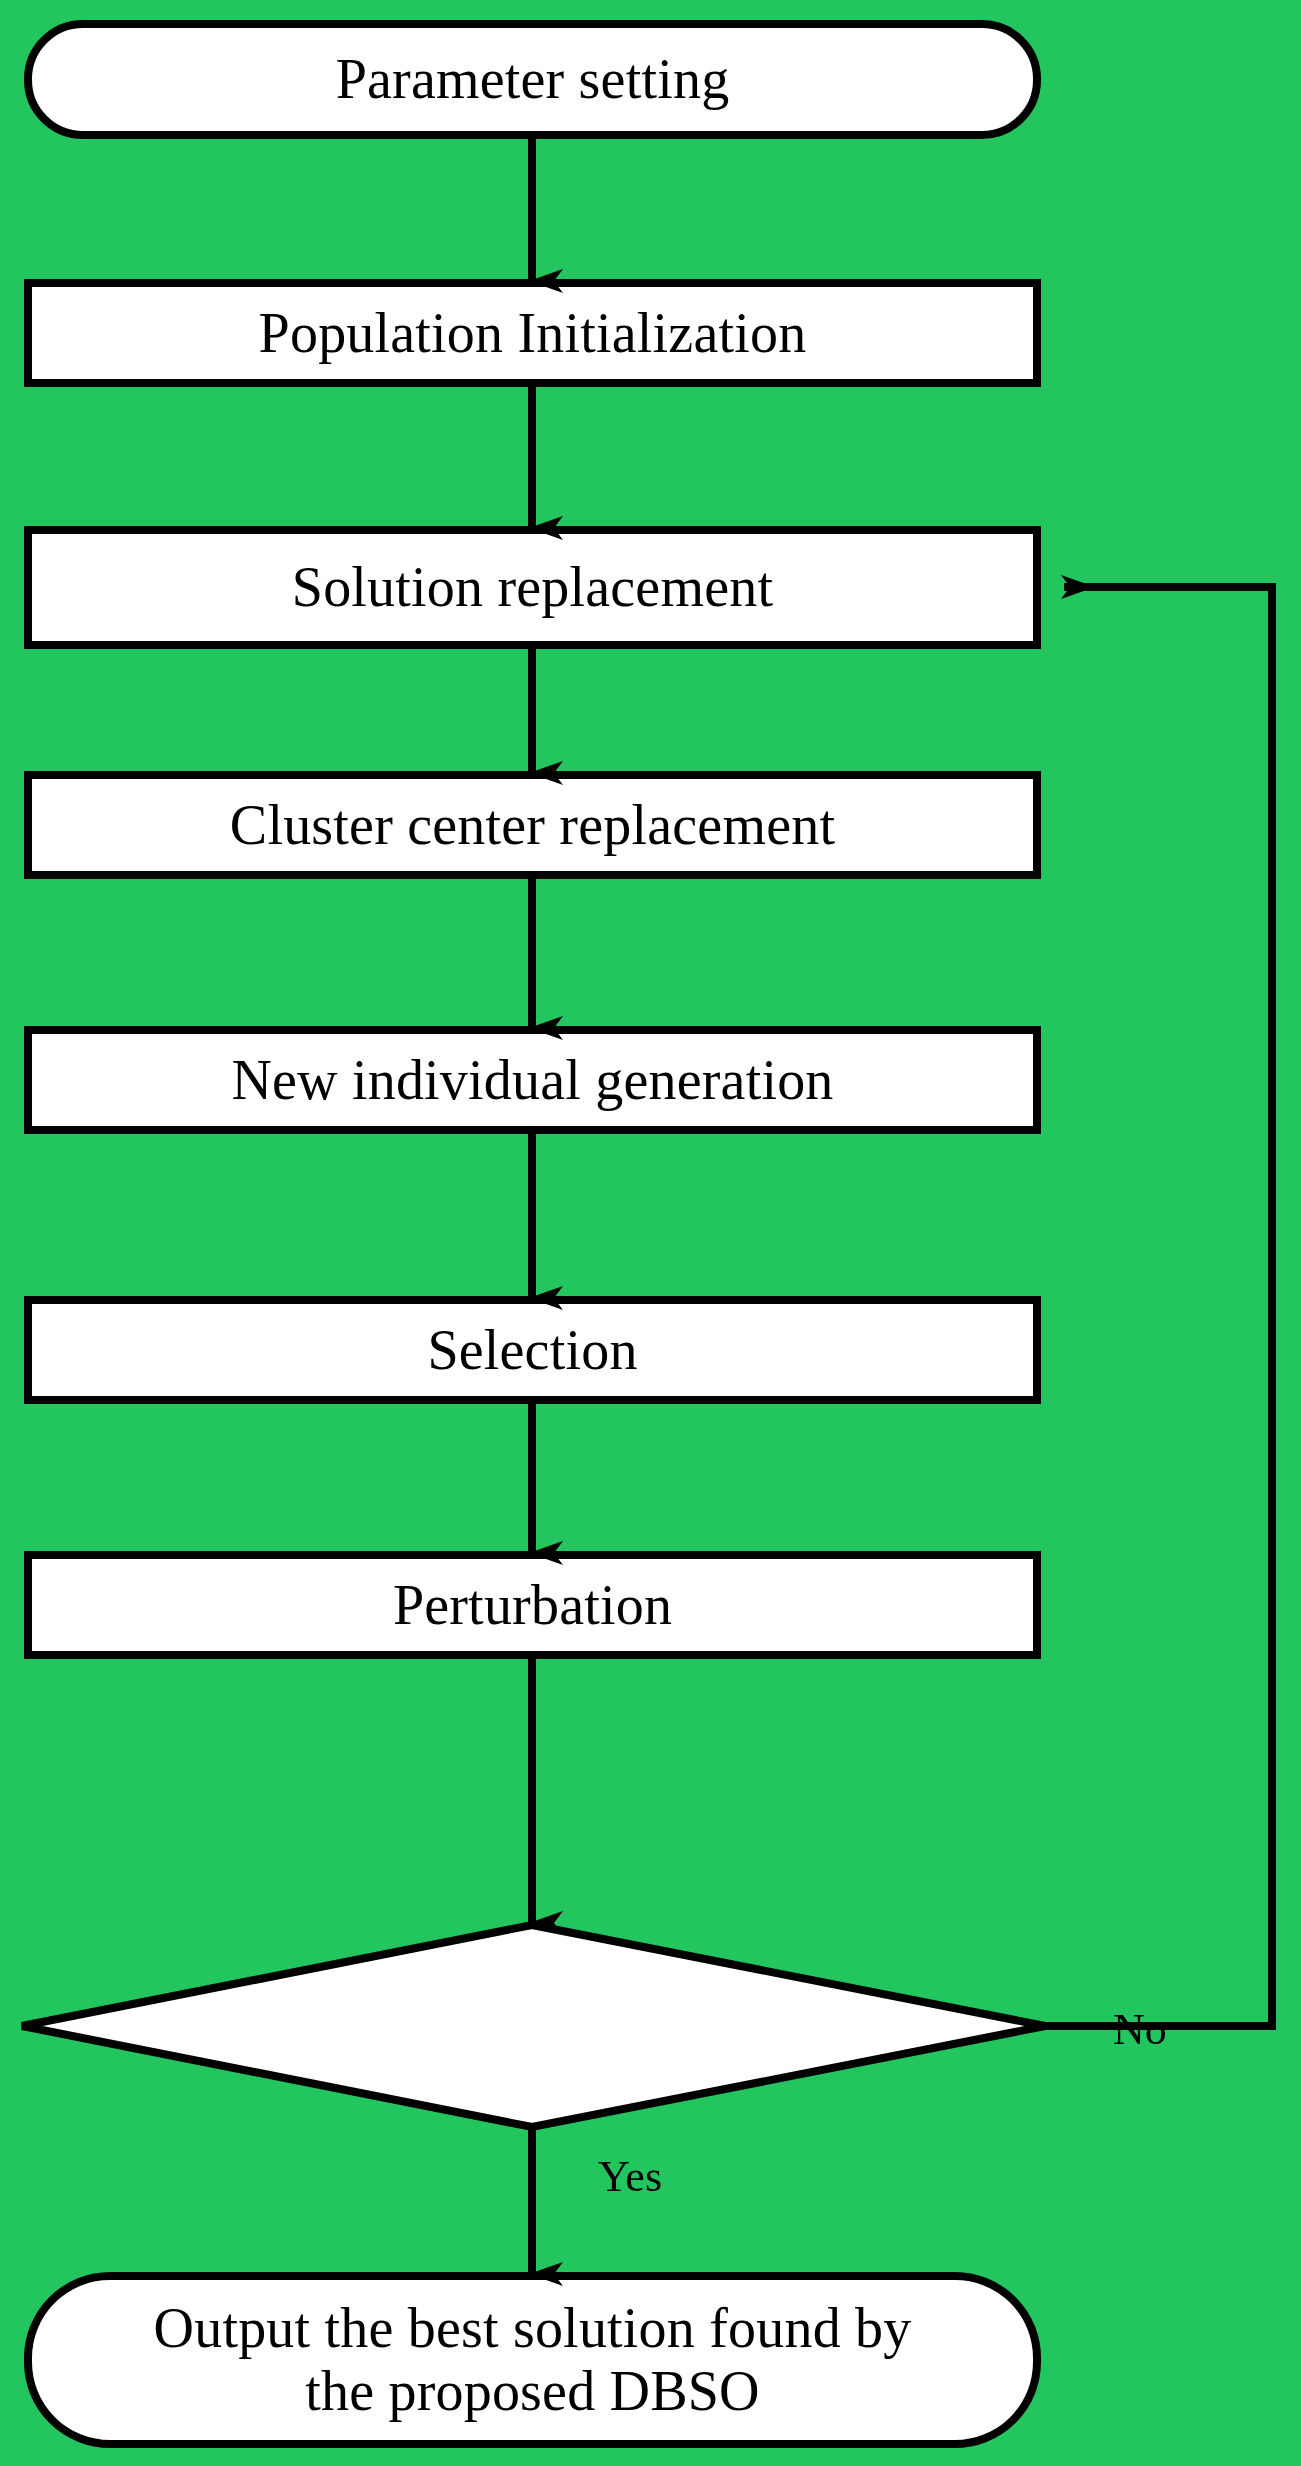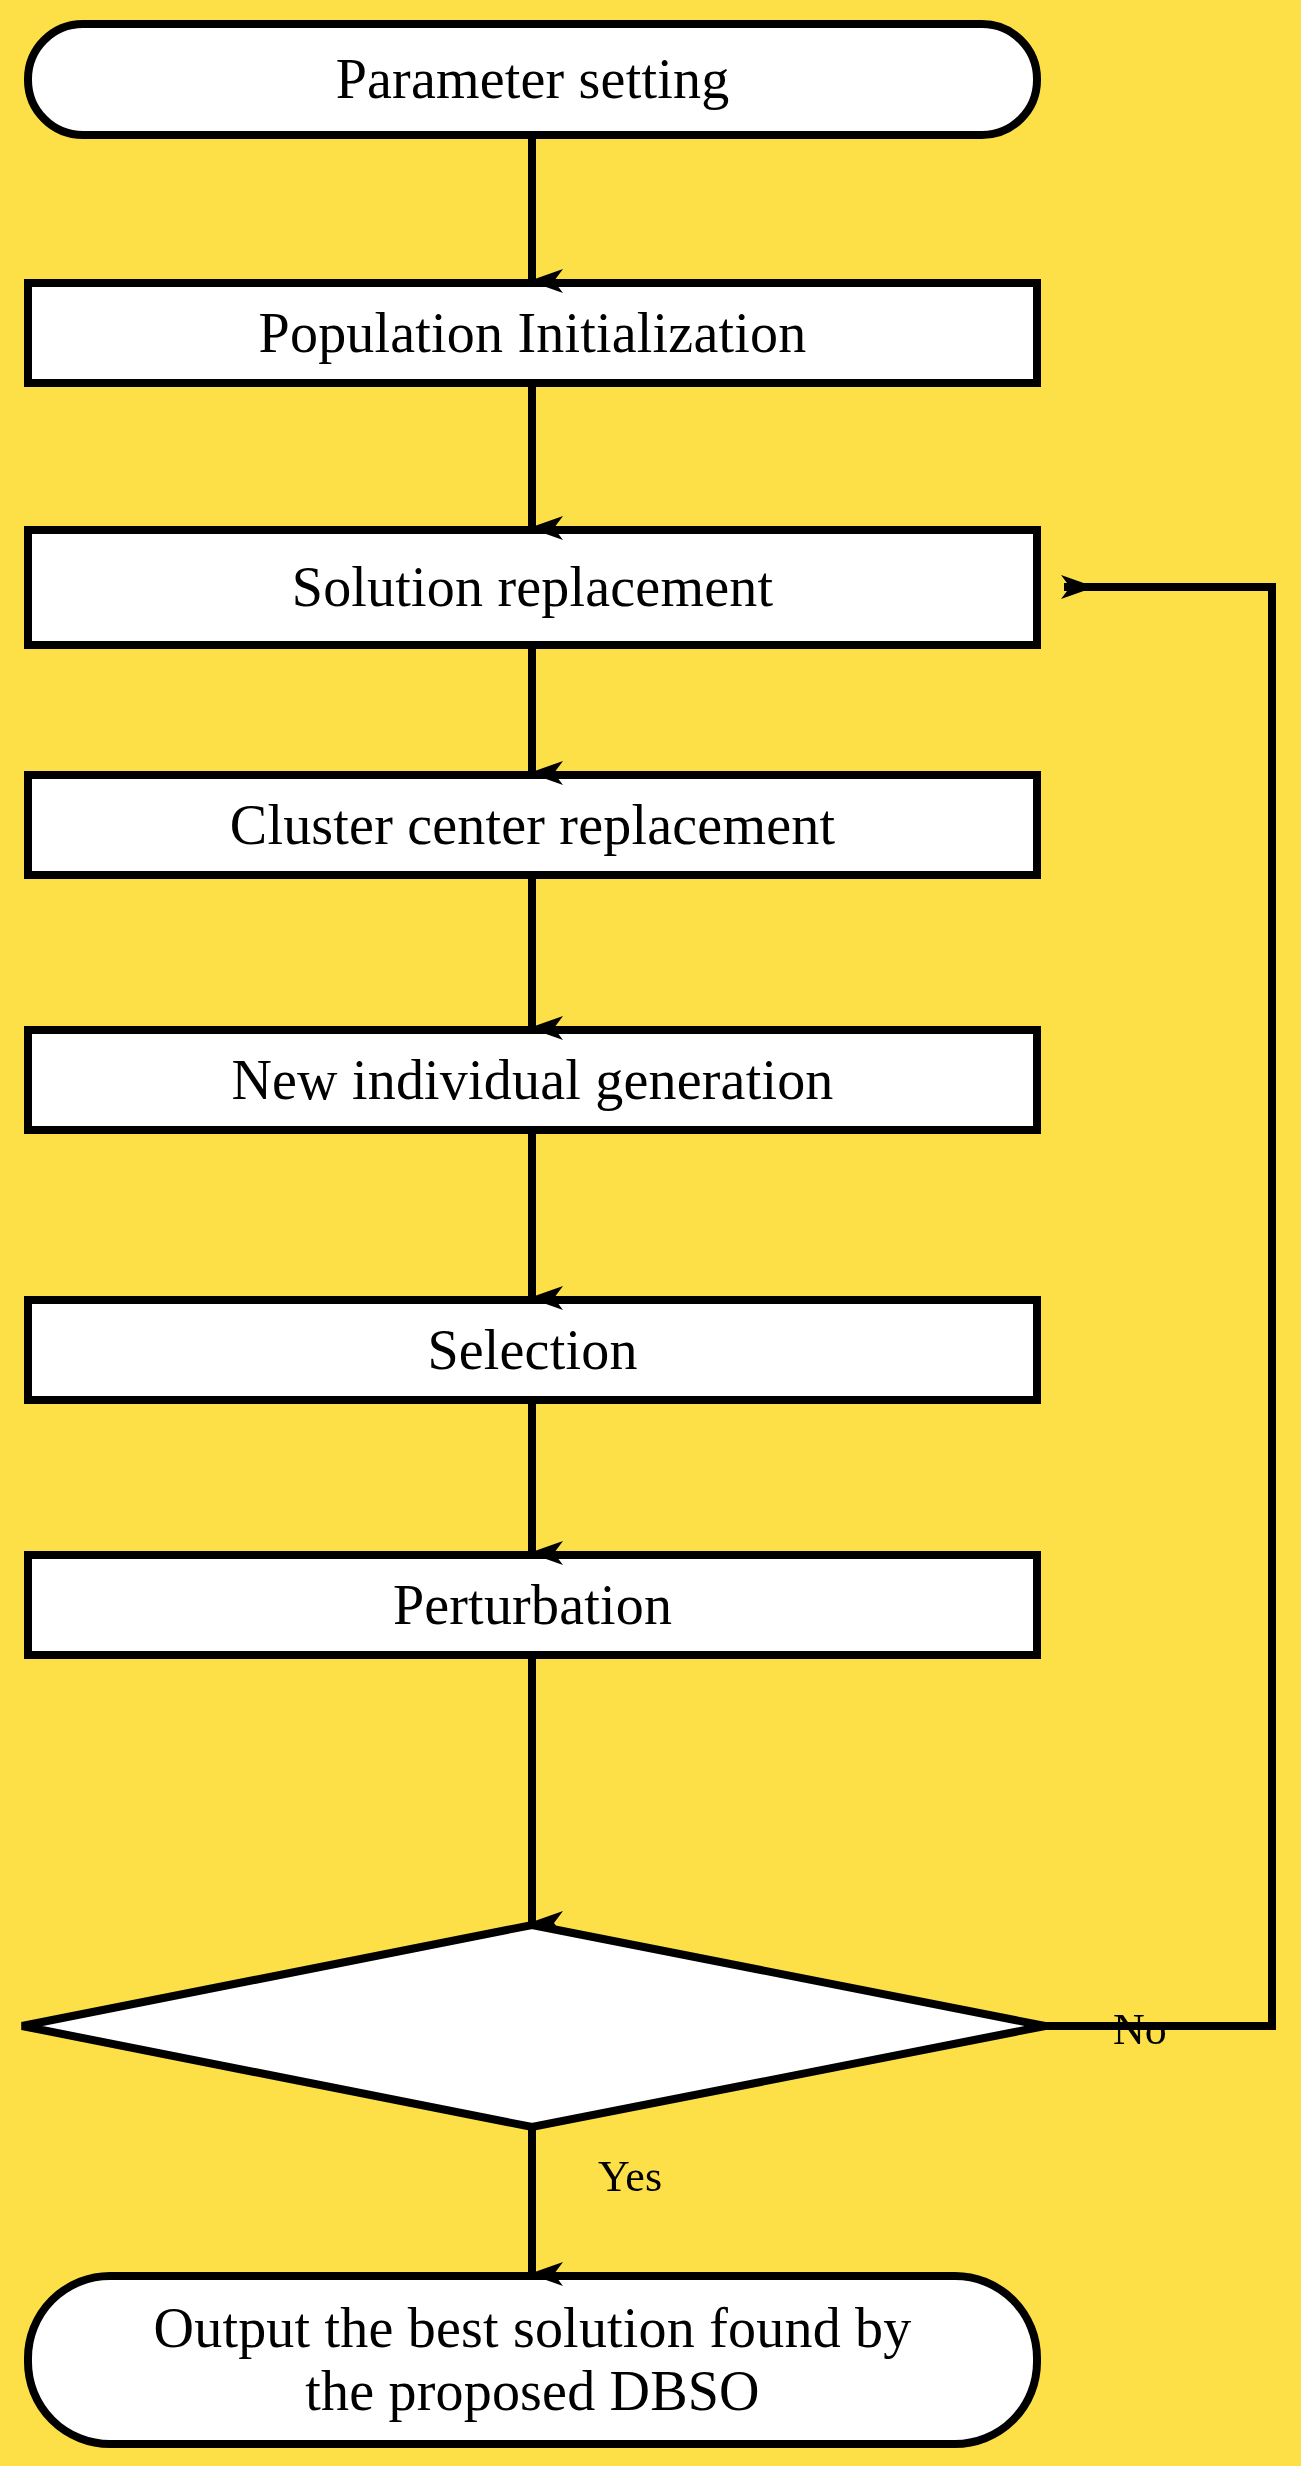--- a/index.html
+++ b/index.html
@@ -9,21 +9,21 @@
     background: #ffffff;
   }
   body {
     font-family: "Liberation Serif", "DejaVu Serif", serif;
     color: #000000;
   }
   #flowchart-root {
     position: relative;
     width: 1301px;
     height: 2466px;
-    background: #fde047;
+    background: #22c55e;
     overflow: hidden;
   }
   #flow-svg {
     position: absolute;
     left: 0;
     top: 0;
     width: 1301px;
     height: 2466px;
   }
   .node-label {

